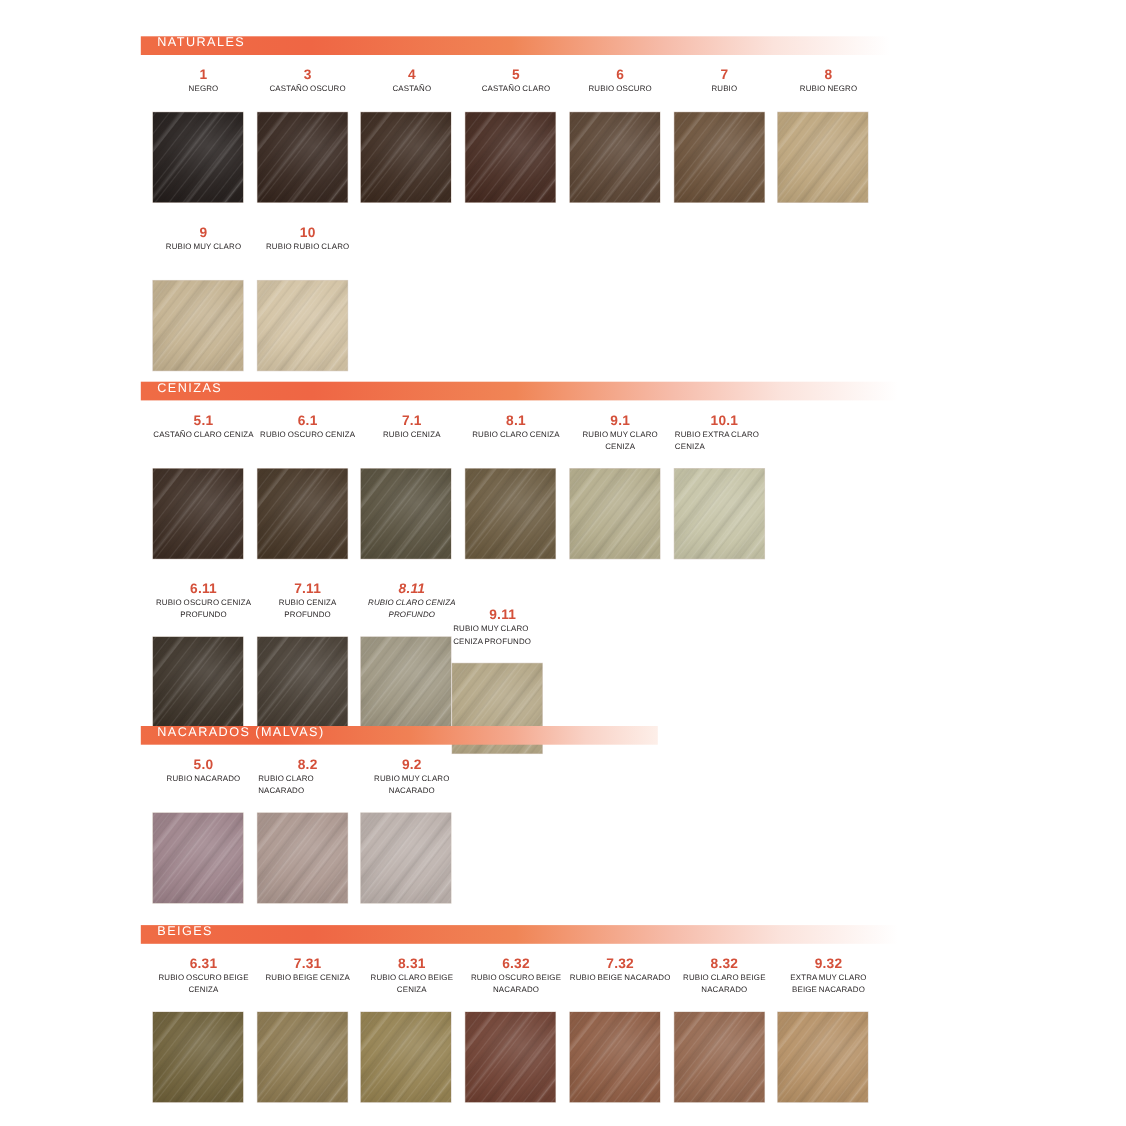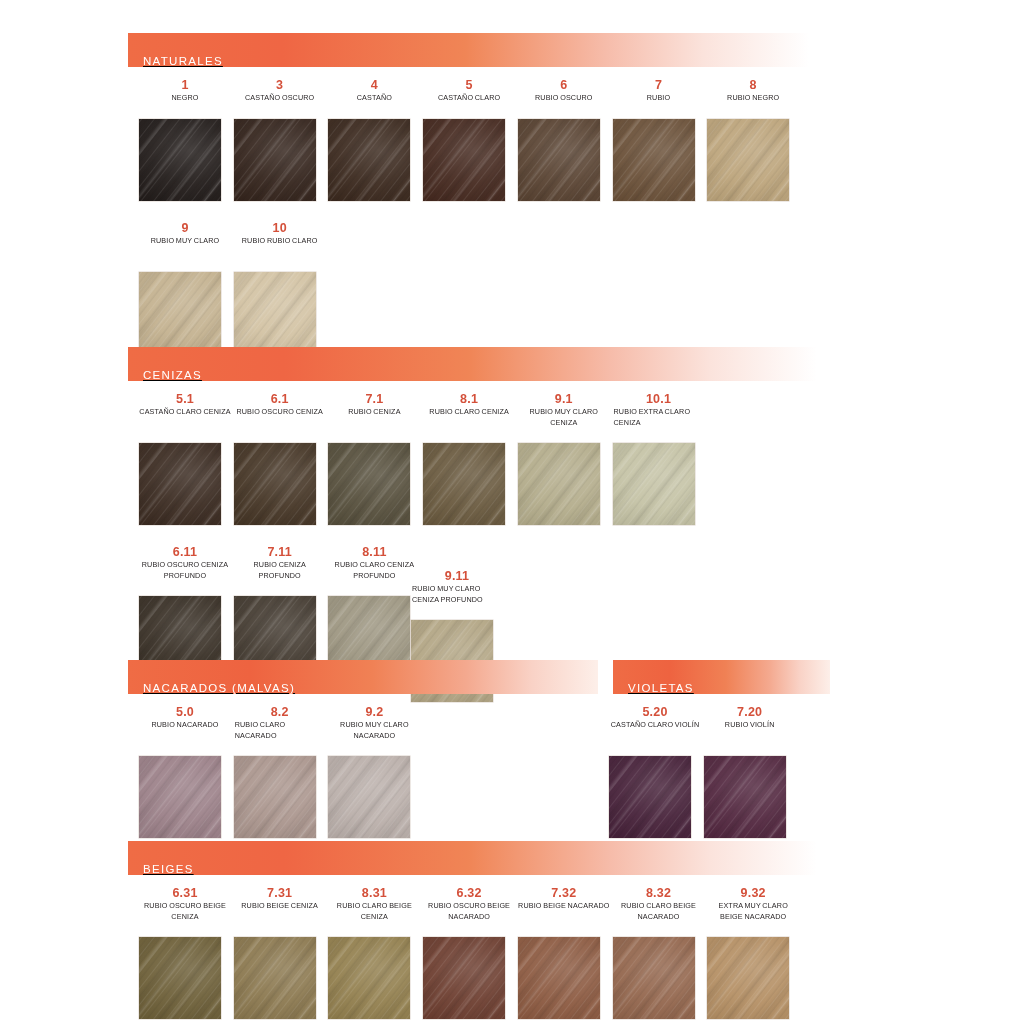--- a/index.html
+++ b/index.html
@@ -20,31 +20,30 @@
     height: 1024px;
     background: #ffffff;
   }
 
   
   .section {
     position: absolute;
   }
   .section-bar {
     position: relative;
-    height: 34px;
+    height: 17px;
     display: flex;
-    align-items: flex-end;
+    align-items: flex-start;
     background: linear-gradient(90deg,
         #ef6c45 0%,
         #ef6644 22%,
         #f08556 48%,
         #f6bcaa 68%,
         #fbe3dc 82%,
         #ffffff 97%);
-    text-decoration: underline;
   }
   .section-bar.short {
     background: linear-gradient(90deg,
         #ef6c45 0%,
         #ee6340 26%,
         #f08155 52%,
         #f4a98f 72%,
         #f9d2c6 86%,
         #fdefe9 100%);
   }
@@ -236,21 +235,21 @@
       <div class="shade" style="left:10px;">
         <div class="shade-code">6.11</div>
         <div class="shade-name">RUBIO OSCURO CENIZA PROFUNDO</div>
         <div class="swatch" style="top:51px; background-color:#3a3127;"></div>
       </div>
       <div class="shade" style="left:104.7px;">
         <div class="shade-code">7.11</div>
         <div class="shade-name">RUBIO CENIZA PROFUNDO</div>
         <div class="swatch" style="top:51px; background-color:#453c32;"></div>
       </div>
-      <div class="shade" style="left:199.4px;">
+      <div class="shade" style="left:199.4px;font-style:italic;">
         <div class="shade-code">8.11</div>
         <div class="shade-name">RUBIO CLARO CENIZA PROFUNDO</div>
         <div class="swatch" style="top:51px; background-color:#9e9782;"></div>
       </div>
       <div class="shade" style="left:282px;margin-top:24px;">
         <div class="shade-code">9.11</div>
         <div class="shade-name left">RUBIO MUY CLARO CENIZA PROFUNDO</div>
         <div class="swatch" style="top:51px; background-color:#b3a685;"></div>
       </div>
     </div>
@@ -273,38 +272,20 @@
         <div class="swatch" style="top:51px; background-color:#ab968e;"></div>
       </div>
       <div class="shade" style="left:199.4px;">
         <div class="shade-code">9.2</div>
         <div class="shade-name">RUBIO MUY CLARO NACARADO</div>
         <div class="swatch" style="top:51px; background-color:#bbb0ab;"></div>
       </div>
     </div>
   </div>
 
-  <div class="section" style="left:613px; top:660px; width:217px;">
-    <div class="section-bar short">
-      <span class="section-bar-title">VIOLETAS</span>
-    </div>
-
-    <div class="shade-row" style="margin-top:11px;">
-      <div class="shade" style="left:-5px;">
-        <div class="shade-code">5.20</div>
-        <div class="shade-name">CASTAÑO CLARO VIOLÍN</div>
-        <div class="swatch" style="top:51px; background-color:#47223a;"></div>
-      </div>
-      <div class="shade" style="left:89.7px;">
-        <div class="shade-code">7.20</div>
-        <div class="shade-name">RUBIO VIOLÍN</div>
-        <div class="swatch" style="top:51px; background-color:#532840;"></div>
-      </div>
-    </div>
-  </div>
 
   <div class="section" style="left:128px; top:841px; width:710px;">
     <div class="section-bar">
       <span class="section-bar-title">BEIGES</span>
     </div>
 
     <div class="shade-row" style="margin-top:11px;">
       <div class="shade" style="left:10px;">
         <div class="shade-code">6.31</div>
         <div class="shade-name">RUBIO OSCURO BEIGE CENIZA</div>

